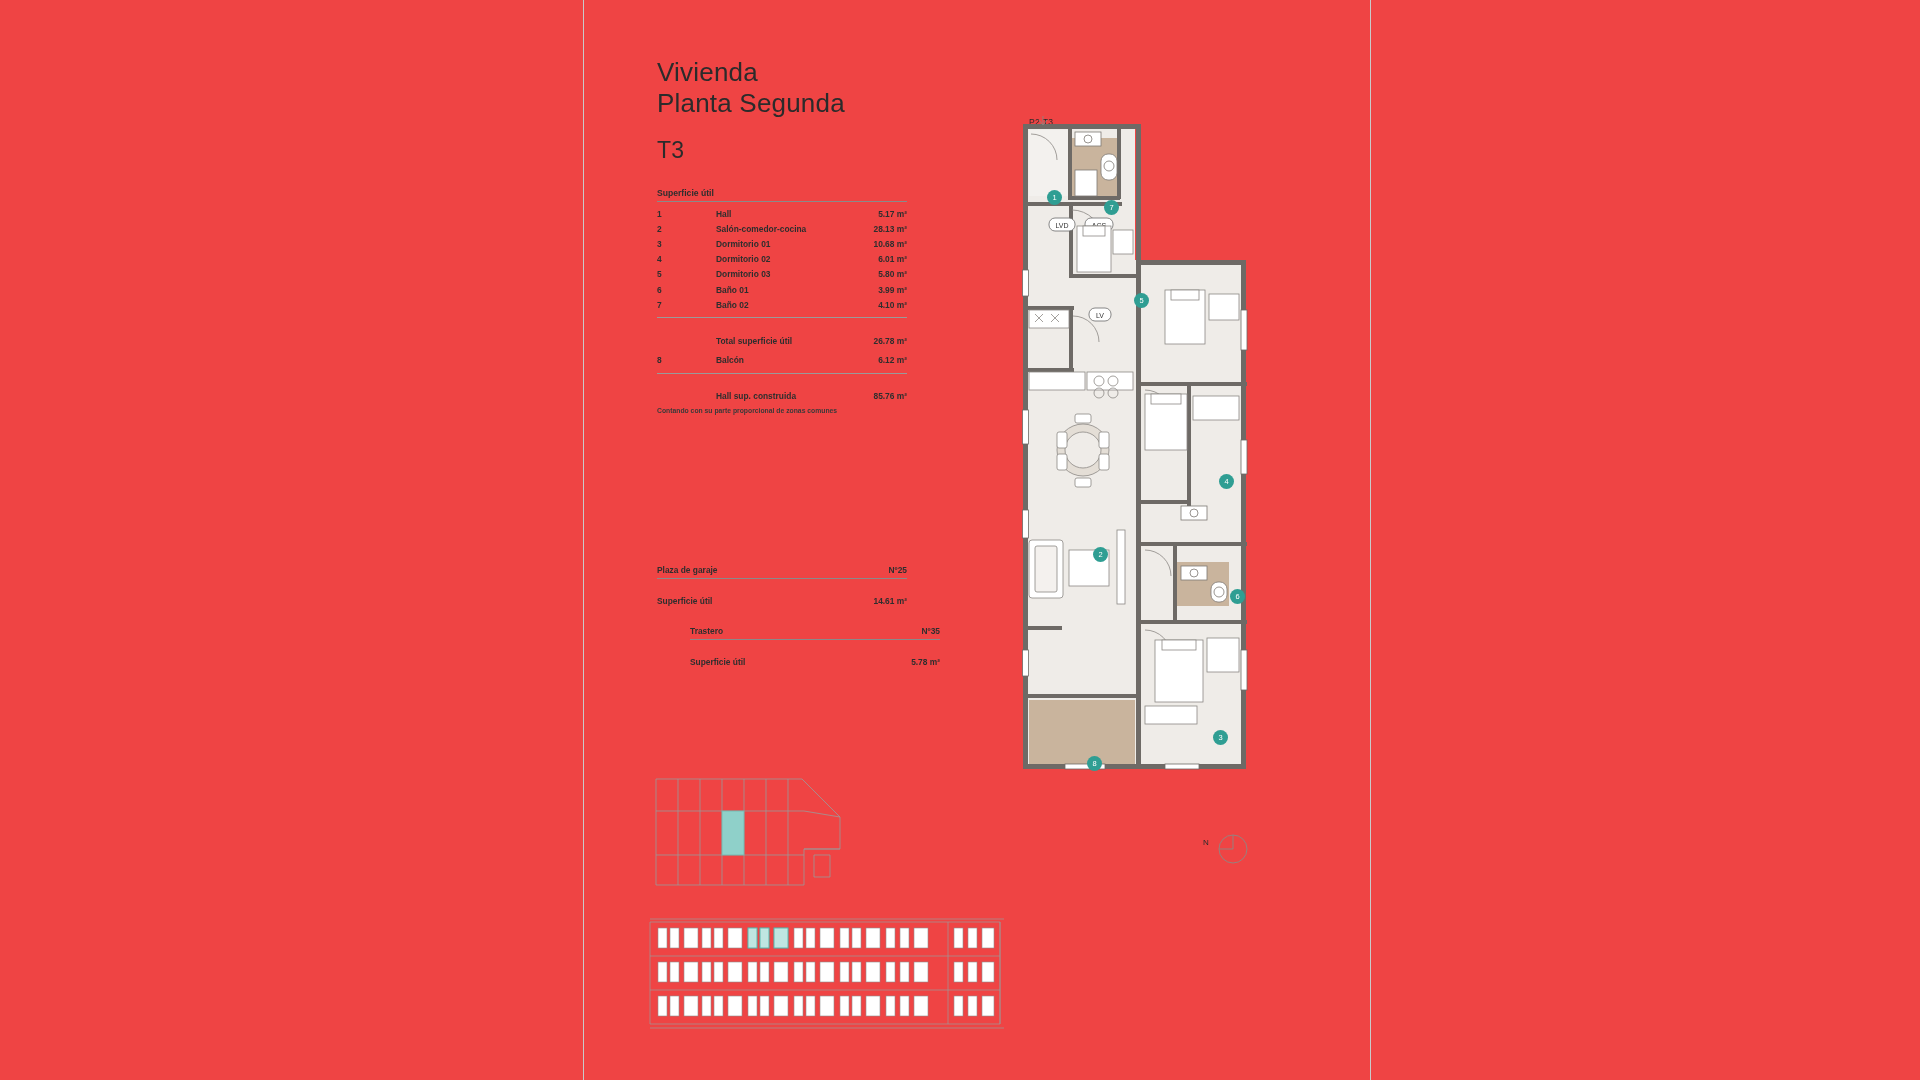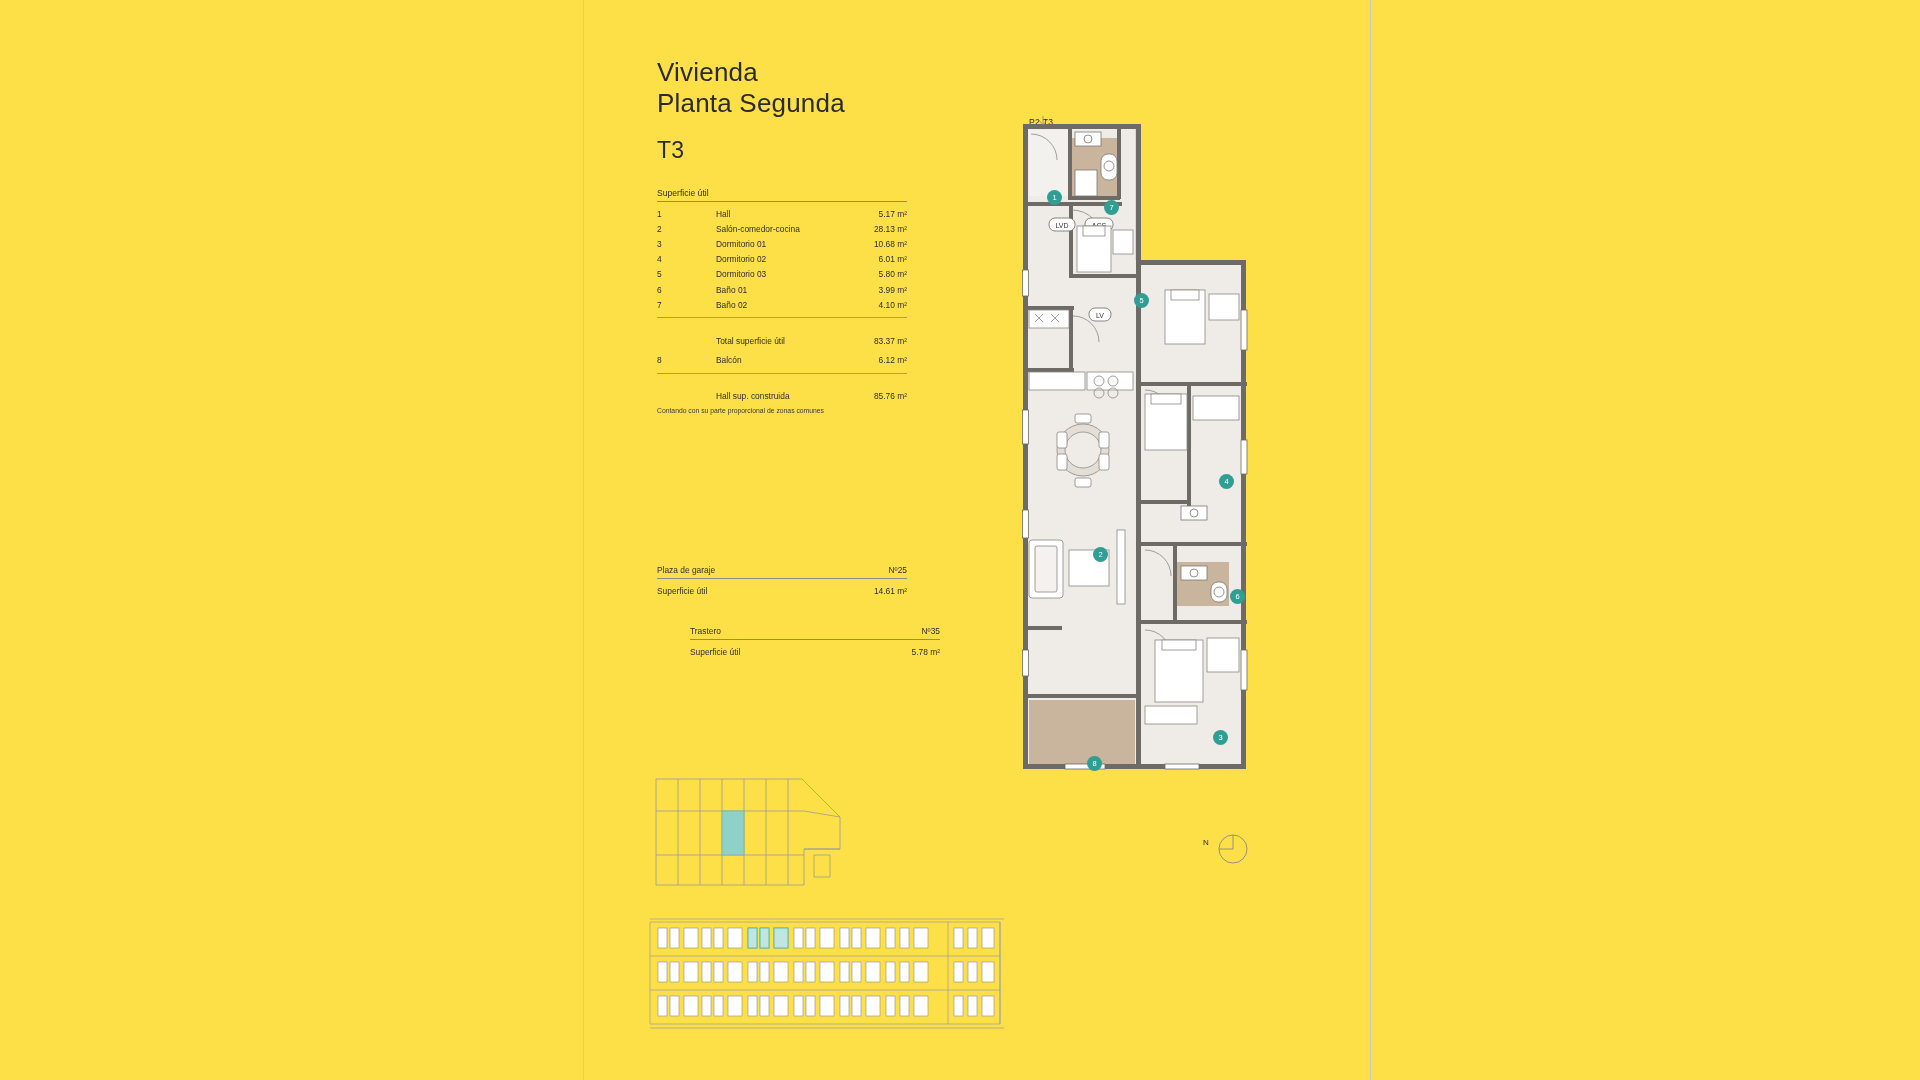--- a/index.html
+++ b/index.html
@@ -6,21 +6,21 @@
   html, body {
     margin: 0; padding: 0;
     width: 1920px; height: 1080px;
     background: #ffffff;
     font-family: "Liberation Sans", sans-serif;
     overflow: hidden;
   }
   #page {
     position: relative;
     width: 1920px; height: 1080px;
-    background: #fde047;
+    background: #ef4444;
   }
   
   .sheet-rule {
     position: absolute;
     top: 0; bottom: 0;
     width: 1px;
     background: #c9c9c9;
   }
   .sheet-rule.left  { left: 583px; }
   .sheet-rule.right { left: 1370px; }
@@ -36,20 +36,21 @@
     letter-spacing: .2px;
   }
   .title .l3 { font-size: 23px; margin-top: 16px; }
 
   
   .table-block {
     position: absolute;
     width: 250px;
     font-size: 8.6px;
     color: #2e2e2e;
+    font-weight: bold;
   }
   .tbl-head {
     font-size: 8.6px;
     padding-bottom: 3px;
     border-bottom: 1px solid #8a8a8a;
     margin-bottom: 4px;
     display: flex;
     justify-content: space-between;
   }
   .row {
@@ -81,21 +82,21 @@
   }
   .kv {
     display: flex;
     justify-content: space-between;
     font-size: 8.4px;
     padding: 3px 0;
   }
   .kv.headline {
     border-bottom: 1px solid #8a8a8a;
     padding-bottom: 3px;
-    margin-bottom: 4px;
+    margin-bottom: 14px;
   }
 
   
   .keyplan { position: absolute; left: 654px; top: 777px; }
   .elevation { position: absolute; left: 648px; top: 918px; }
 
   
   .plan { position: absolute; left: 1005px; top: 110px; }
 
   .plan-label {
@@ -178,21 +179,21 @@
       <span class="num">7</span>
       <span class="nm">Baño 02</span>
       <span class="val">4.10 m²</span>
     </div>
 
     <div class="rule"></div>
 
     <div class="row total">
       <span class="num"></span>
       <span class="nm">Total superficie útil</span>
-      <span class="val">83.37 m²</span>
+      <span class="val">26.78 m²</span>
     </div>
 
     <div style="height:4px"></div>
 
     <div class="row">
       <span class="num">8</span>
       <span class="nm">Balcón</span>
       <span class="val">6.12 m²</span>
     </div>
 

